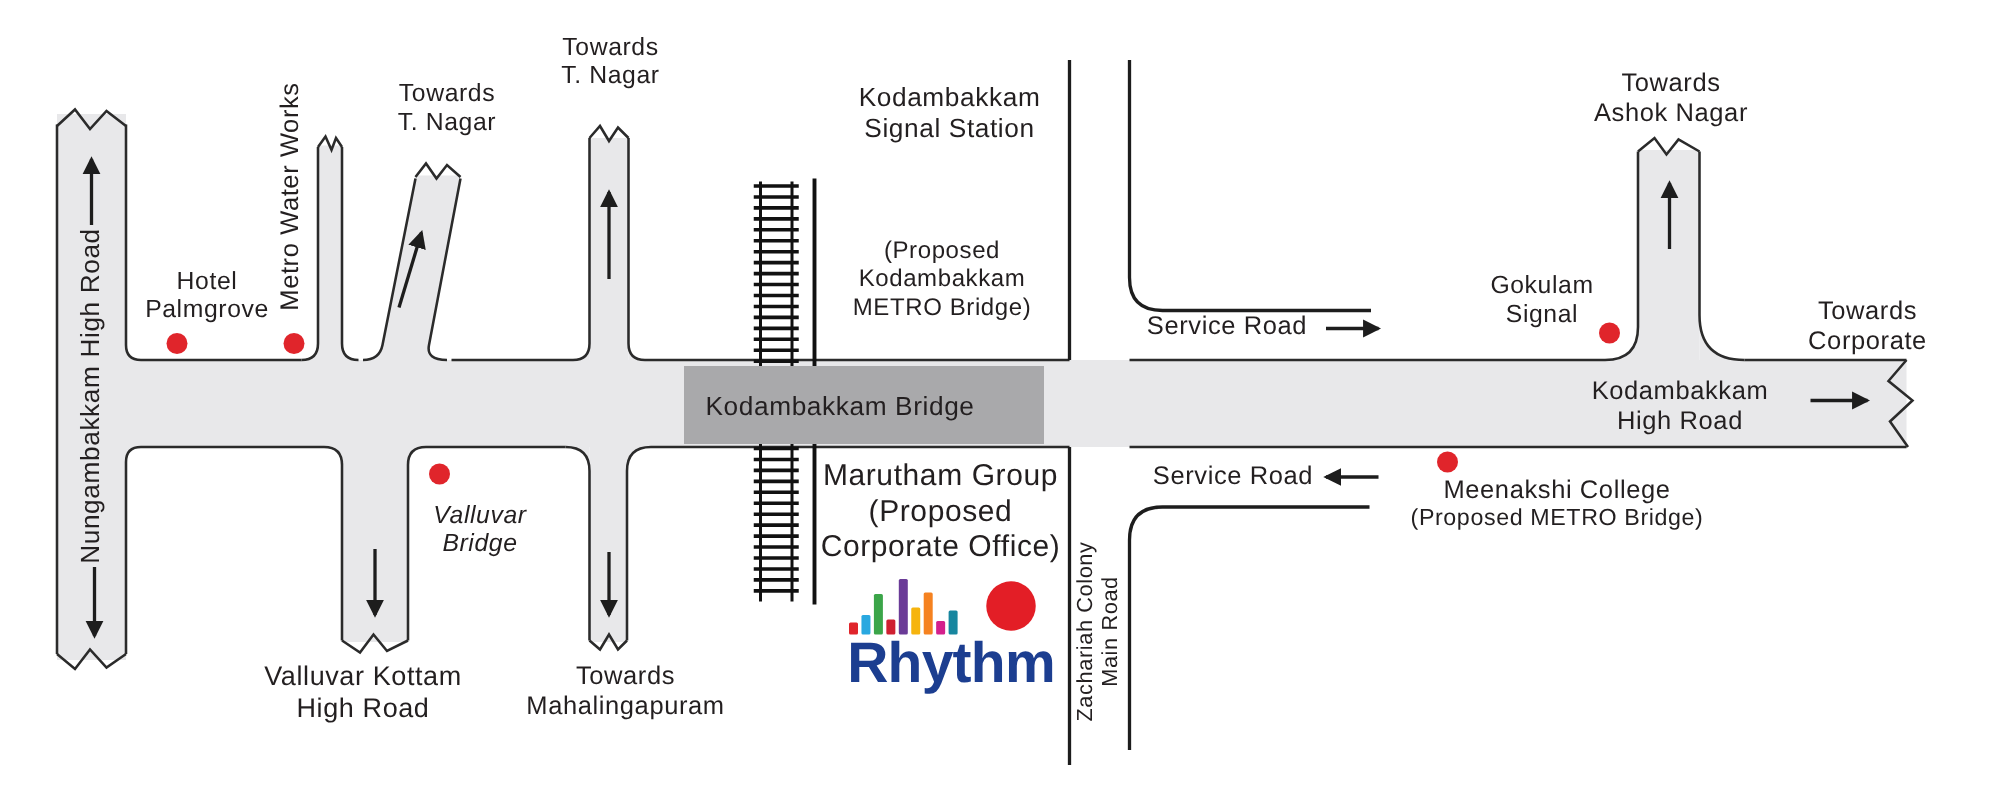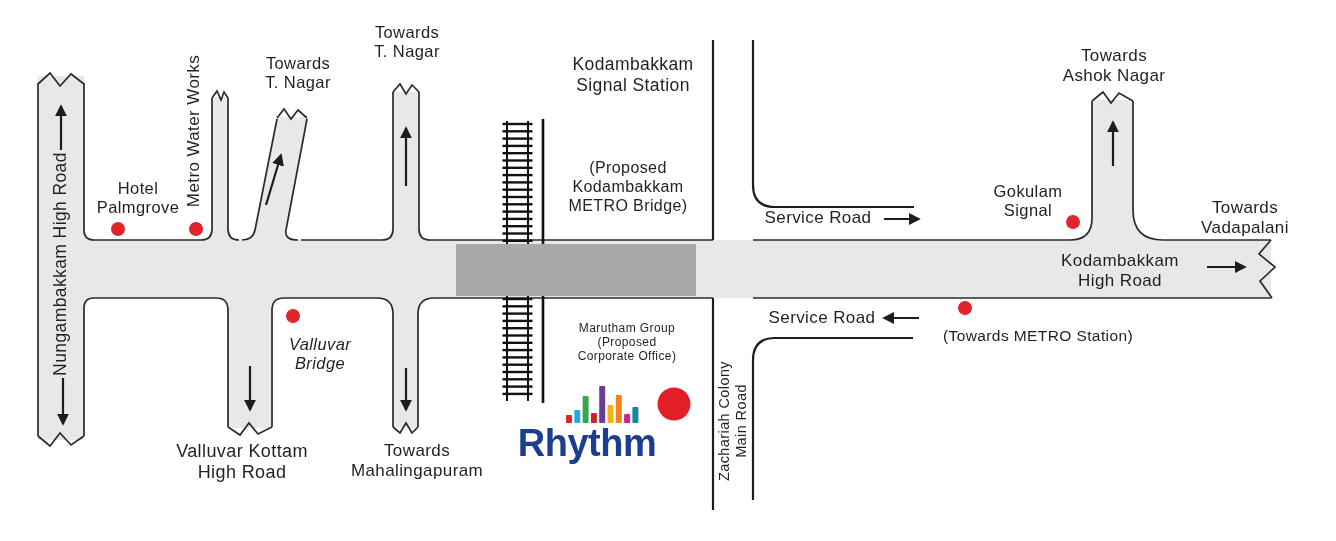--- a/index.html
+++ b/index.html
@@ -189,55 +189,57 @@
     <div>Kodambakkam</div>
     <div>Signal Station</div>
   </div>
 
   <div class="lbl" style="left:628px;top:187px;font-size:16px;">
     <div>(Proposed</div>
     <div>Kodambakkam</div>
     <div>METRO Bridge)</div>
   </div>
 
-
-  <div class="lbl" style="left:627px;top:342px;font-size:12px;">
+  <div class="lbl" style="left:560px;top:271px;font-size:17.5px;">Kodambakkam Bridge</div>
+
+  <div class="lbl" style="left:627px;top:342px;font-size:20px;">
     <div>Marutham Group</div>
     <div>(Proposed</div>
     <div>Corporate Office)</div>
   </div>
 
-  <div id="rhythm-text" style="left:587px;top:443px;">Rhythm</div>
+  <div id="rhythm-text" style="left:634px;top:443px;">Rhythm</div>
 
   <div class="lbl" style="left:818px;top:218px;font-size:17px;">Service Road</div>
 
   <div class="lbl" style="left:822px;top:318px;font-size:17px;">Service Road</div>
 
   <div class="lbl" style="left:1028px;top:201px;">
     <div>Gokulam</div>
     <div>Signal</div>
   </div>
 
   <div class="lbl" style="left:1114px;top:66px;font-size:17px;">
     <div>Towards</div>
     <div>Ashok Nagar</div>
   </div>
 
   <div class="lbl" style="left:1245px;top:218px;font-size:17px;">
     <div>Towards</div>
-    <div>Vadapalani</div>
+    <div>Corporate</div>
   </div>
 
   <div class="lbl" style="left:1120px;top:271px;font-size:17px;">
     <div>Kodambakkam</div>
     <div>High Road</div>
   </div>
 
   <div class="lbl" style="left:1038px;top:336px;font-size:17px;">
-    <div class="sub">(Towards METRO Station)</div>
+    <div>Meenakshi College</div>
+    <div class="sub">(Proposed METRO Bridge)</div>
   </div>
 
   <div class="lbl" style="left:320px;top:354px;font-style:italic;">
     <div>Valluvar</div>
     <div>Bridge</div>
   </div>
 
   <div class="lbl" style="left:242px;top:462px;font-size:18px;">
     <div>Valluvar Kottam</div>
     <div>High Road</div>

